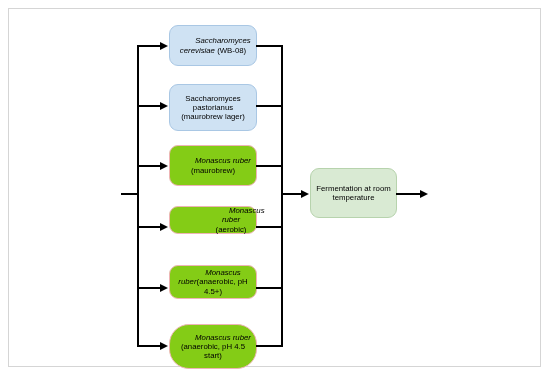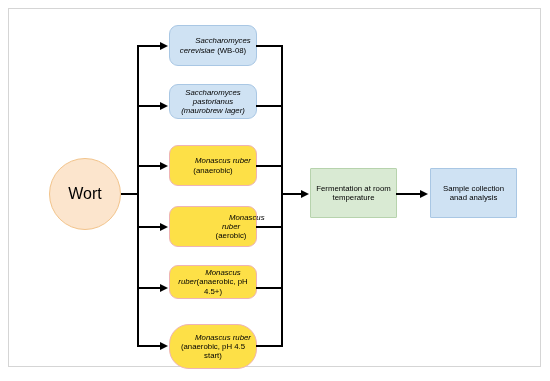--- a/index.html
+++ b/index.html
@@ -43,23 +43,23 @@
     text-align: center;
     line-height: 1.18;
     color: #000000;
     font-size: 7.8px;
     padding: 2px 3px;
   }
   .node .txt { display: block; width: 100%; }
 
   .node.rounded { border-radius: 9px; }
   .node.blue  { background: #cfe2f3; border: 1px solid #a9c7e4; }
-  .node.pink  { background: #fde047; border: 1px solid #eeb4b6; }
+  .node.pink  { background: #84cc16; border: 1px solid #eeb4b6; }
   .node.green { background: #d9ead3; border: 1px solid #b7d3ad; }
-  .node.sq    { border-radius: 1px; }
+  .node.sq    { border-radius: 9px; }
 
   .node.circle {
     border-radius: 50%;
     background: #fce5cd;
     border: 1px solid #f2c38a;
     font-size: 16px;
     padding: 0;
   }
 
   .ital { font-style: italic; margin-left: 20px; }
@@ -79,23 +79,20 @@
     border-bottom: 4.5px solid transparent;
     border-left: 8px solid #000000;
   }
 </style>
 </head>
 <body>
 
 <div id="canvas">
   <div class="frame"></div>
 
-  <div class="node circle" style="left:49px; top:158px; width:72px; height:72px;">
-    <span class="txt">Wort</span>
-  </div>
 
   <div class="line hline" style="left:121px; top:193px; width:18px;"></div>
 
   <div class="line vline" style="left:137px; top:46px; height:301px;"></div>
 
   <div class="line hline" style="left:137px; top:45px; width:26px;"></div>
   <div class="arrow" style="left:160px; top:41.5px;"></div>
 
   <div class="line hline" style="left:137px; top:105px; width:26px;"></div>
   <div class="arrow" style="left:160px; top:101.5px;"></div>
@@ -109,29 +106,29 @@
   <div class="line hline" style="left:137px; top:287px; width:26px;"></div>
   <div class="arrow" style="left:160px; top:283.5px;"></div>
 
   <div class="line hline" style="left:137px; top:345px; width:26px;"></div>
   <div class="arrow" style="left:160px; top:341.5px;"></div>
 
   <div class="node rounded blue" style="left:169px; top:25px; width:88px; height:41px;">
     <span class="txt"><span class="ital">Saccharomyces cerevisiae</span> <span>(WB-08)</span></span>
   </div>
 
-  <div class="node rounded blue" style="left:169px; top:84px; width:88px; height:35px;font-style:italic;">
+  <div class="node rounded blue" style="left:169px; top:84px; width:88px; height:47px;">
     <span class="txt">Saccharomyces pastorianus (maurobrew lager)</span>
   </div>
 
   <div class="node rounded pink" style="left:169px; top:145px; width:88px; height:41px;">
-    <span class="txt"><span class="ital">Monascus ruber</span><br><span>(anaerobic)</span></span>
+    <span class="txt"><span class="ital">Monascus ruber</span><br><span>(maurobrew)</span></span>
   </div>
 
-  <div class="node rounded pink" style="left:169px; top:206px; width:88px; height:41px;padding-left:39px;">
+  <div class="node rounded pink" style="left:169px; top:206px; width:88px; height:28px;padding-left:39px;">
     <span class="txt"><span class="ital">Monascus ruber</span> <span>(aerobic)</span></span>
   </div>
 
   <div class="node rounded pink" style="left:169px; top:265px; width:88px; height:34px;">
     <span class="txt"><span class="ital">Monascus ruber</span><span>(anaerobic, pH 4.5+)</span></span>
   </div>
 
   <div class="node rounded pink" style="left:169px; top:324px; width:88px; height:45px;border-radius:20px;">
     <span class="txt"><span class="ital">Monascus ruber</span> <span>(anaerobic, pH 4.5 start)</span></span>
   </div>
@@ -148,17 +145,14 @@
   <div class="line hline" style="left:281px; top:193px; width:24px;"></div>
   <div class="arrow" style="left:301px; top:189.5px;"></div>
 
   <div class="node sq green" style="left:310px; top:168px; width:87px; height:50px;">
     <span class="txt">Fermentation at room temperature</span>
   </div>
 
   <div class="line hline" style="left:396px; top:193px; width:27px;"></div>
   <div class="arrow" style="left:420px; top:189.5px;"></div>
 
-  <div class="node sq blue" style="left:430px; top:168px; width:87px; height:50px;">
-    <span class="txt">Sample collection anad analysis</span>
-  </div>
 
 </div>
 
 </body></html>

